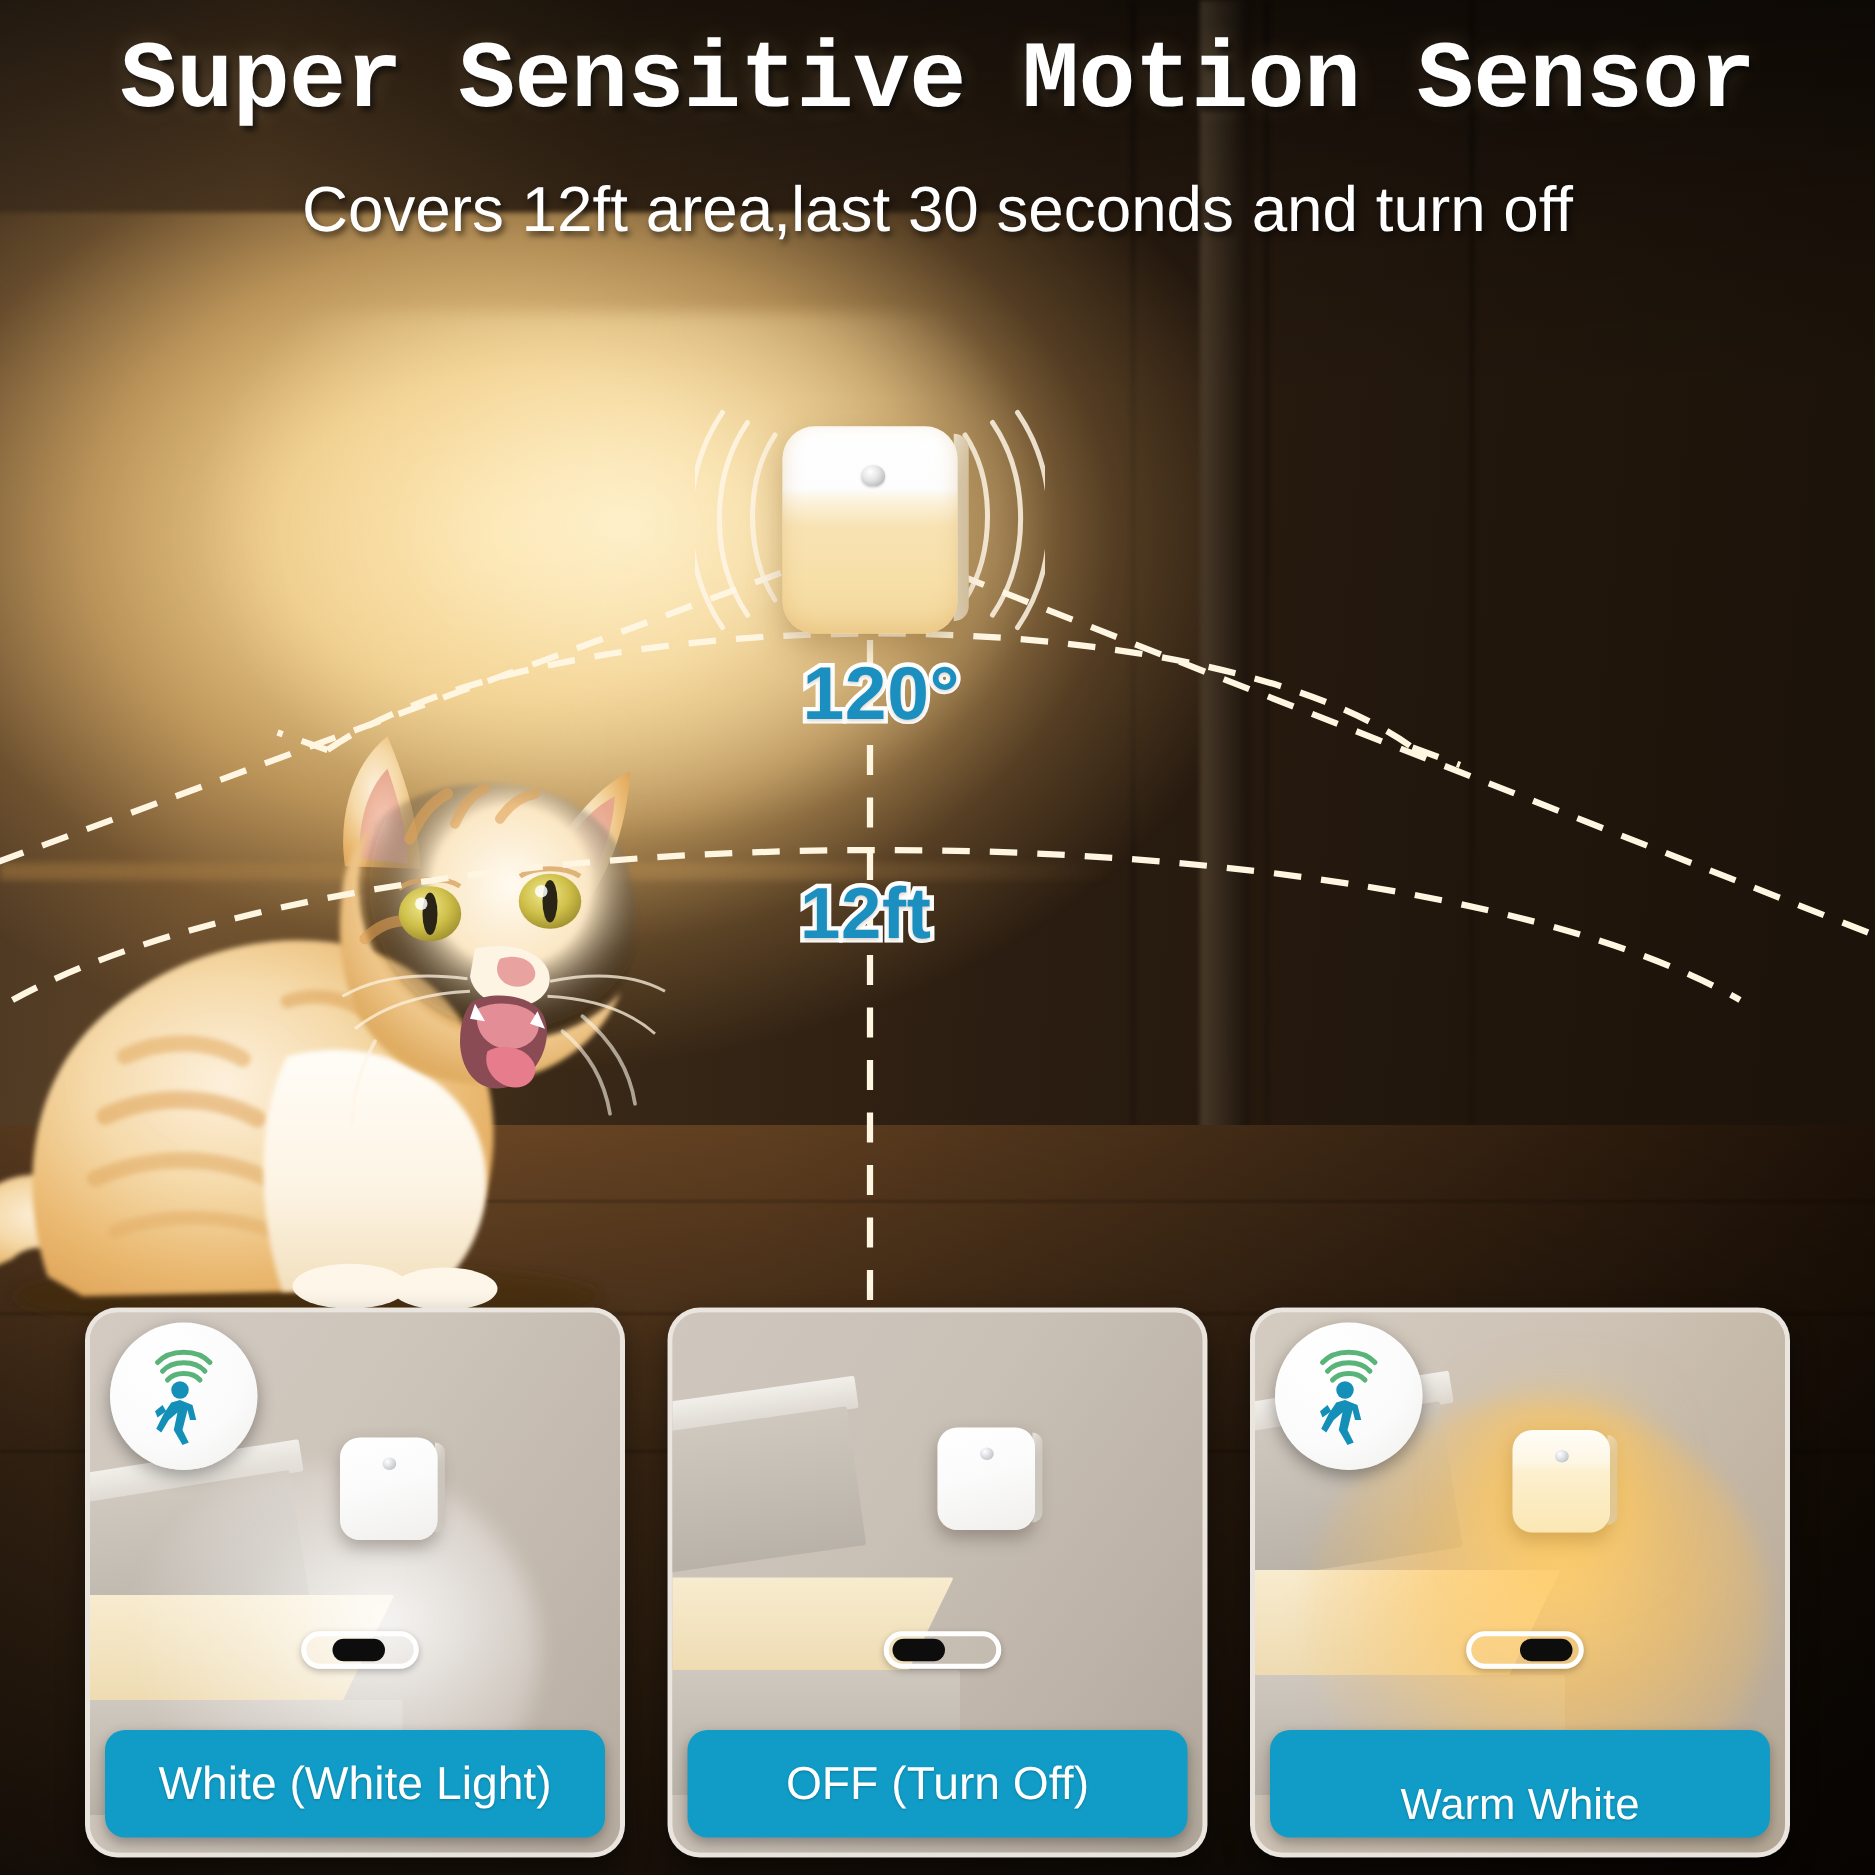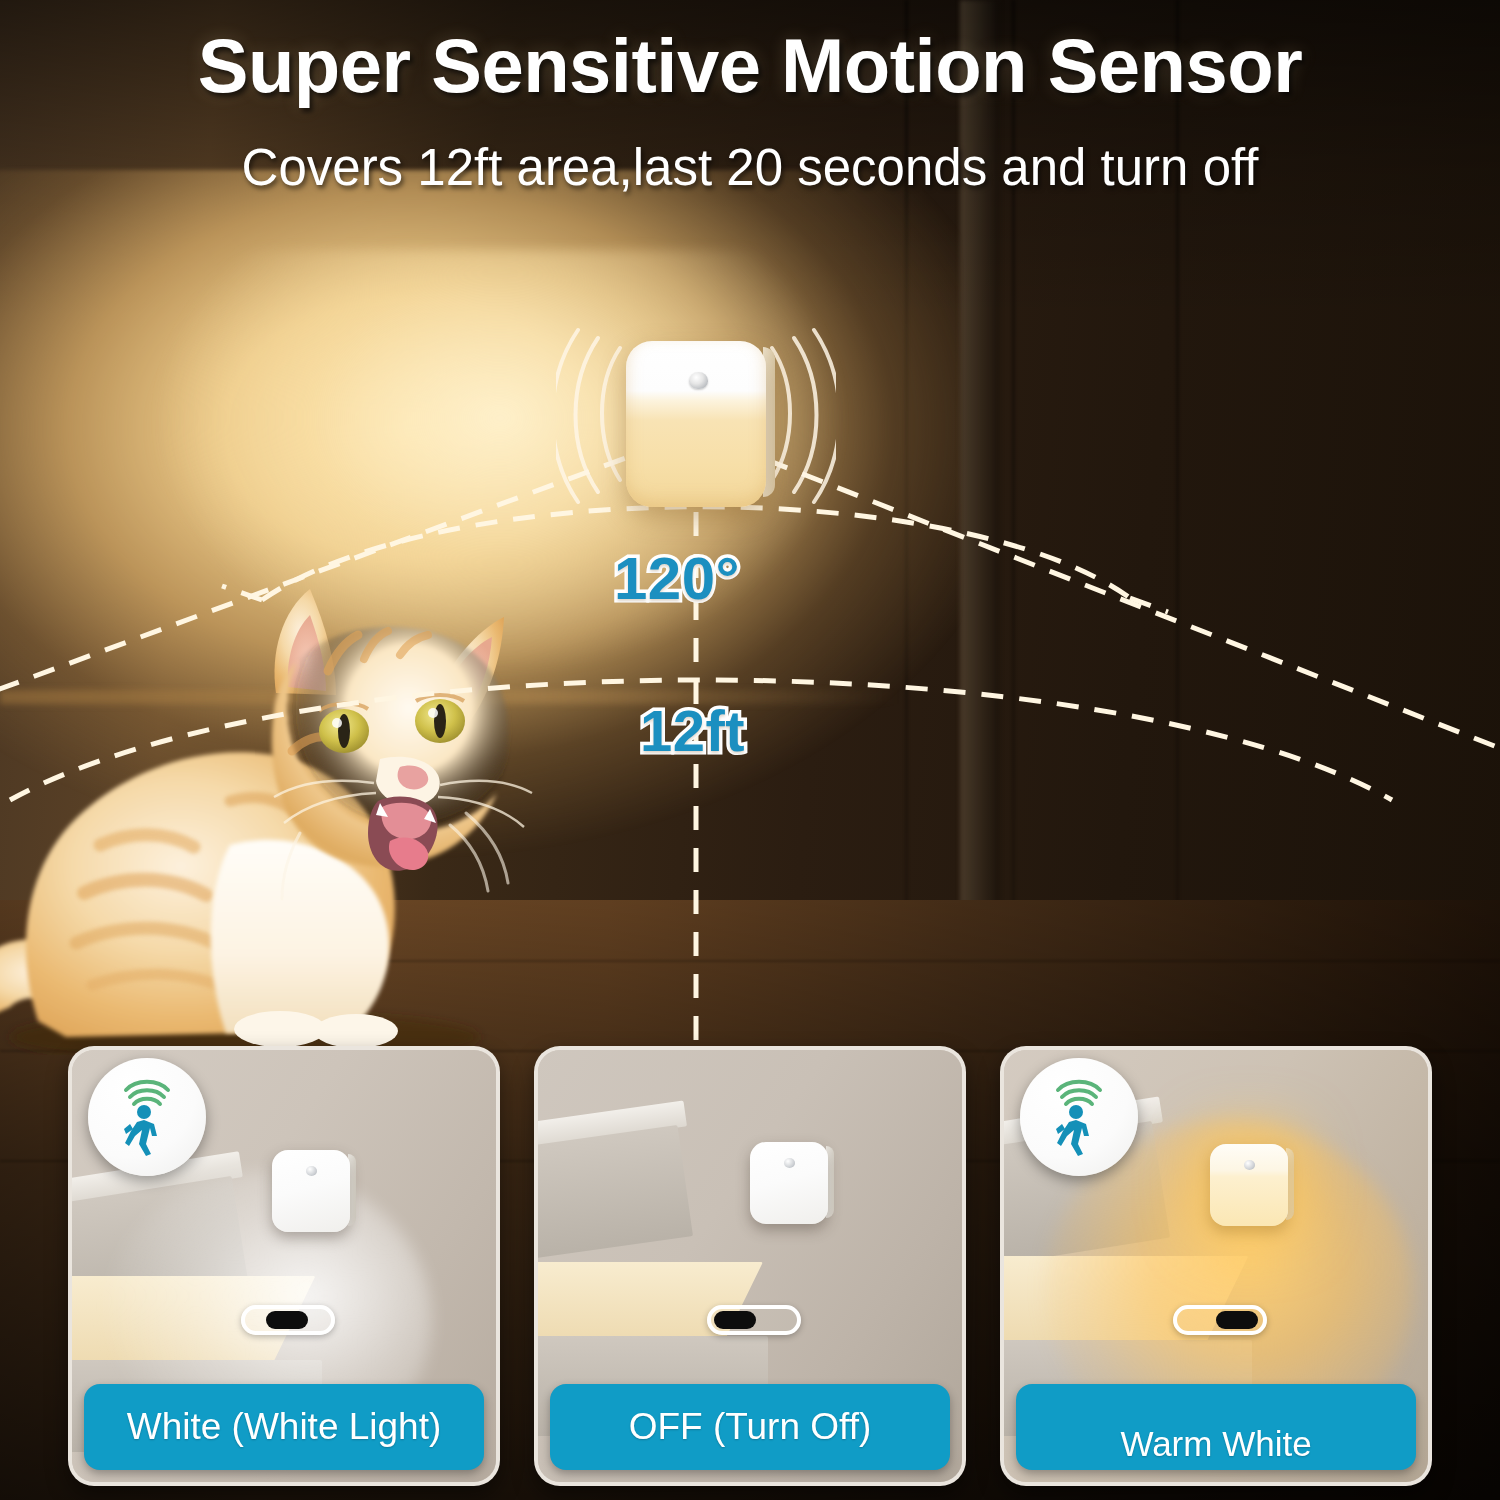--- a/index.html
+++ b/index.html
@@ -84,35 +84,35 @@
   
   .waves { position:absolute; left:556px; top:322px; width:280px; height:200px; }
 
   
   .big-label {
     position:absolute; font-weight:bold; letter-spacing:.5px;
     color:#1b8fc0;
     -webkit-text-stroke:7px #ffffff; paint-order:stroke fill;
     text-shadow:0 2px 3px rgba(120,85,40,.25);
   }
-  #lbl-120 { left:614px; top:520px; font-size:60px;margin-top:24px; }
+  #lbl-120 { left:642px; top:520px; font-size:60px; }
   #lbl-12ft { left:640px; top:697px; font-size:58px; }
 
   
   .header { position:absolute; left:0; top:0; width:1500px; height:240px; z-index:12; }
   .header .hdr-bg {
     position:absolute; inset:0;
     background:
       radial-gradient(ellipse 520px 230px at 54% 132%, rgba(226,165,85,.42) 0%, rgba(150,100,45,.14) 55%, rgba(30,18,8,0) 80%),
       linear-gradient(100deg,#241a10 0%, #32241४ 8%, #3c2b18 18%, #2a1e12 38%, #1e150c 62%, #181008 100%);
   }
   .title {
     position:absolute; width:1500px; top:22px; text-align:center;
     font-size:76px; font-weight:bold; color:#ffffff;
-    font-family:Liberation Sans, sans-serif;
+    font-family:Liberation Mono, monospace;
     letter-spacing:-.5px;
     text-shadow:3px 4px 5px rgba(0,0,0,.62), 0 0 18px rgba(255,226,170,.18);
   }
   .subtitle {
     position:absolute; width:1500px; top:138px; text-align:center;
     font-size:51px; color:#ffffff; font-weight:400;
     text-shadow:2px 3px 5px rgba(0,0,0,.6);
   }
 
   
@@ -363,21 +363,21 @@
     <div class="body"></div>
     <div class="pir"></div>
   </div>
 
   <div class="big-label" id="lbl-120">120°</div>
   <div class="big-label" id="lbl-12ft">12ft</div>
 
   <div class="header">
     <div class="hdr-bg"></div>
     <div class="title">Super Sensitive Motion Sensor</div>
-    <div class="subtitle">Covers 12ft area,last 20 seconds and turn off</div>
+    <div class="subtitle">Covers 12ft area,last 30 seconds and turn off</div>
   </div>
 
   <div class="panels">
 
     <div class="panel" style="left:534px;">
       <div class="photo">
         <div class="pwall" style="background:linear-gradient(125deg,#cfc7be 0%,#c9c0b6 40%,#bdb3a8 72%,#b0a69a 100%);"></div>
         <div class="stair sw" style="left:-18px; top:62px;  width:166px; height:26px; transform:rotate(-8deg);"></div>
         <div class="stair sd" style="left:-18px; top:86px;  width:166px; height:112px; transform:rotate(-8deg);"></div>
         <div class="stair stread-warm" style="left:-26px; top:212px; width:230px; height:86px; transform:skewX(-26deg);"></div>

